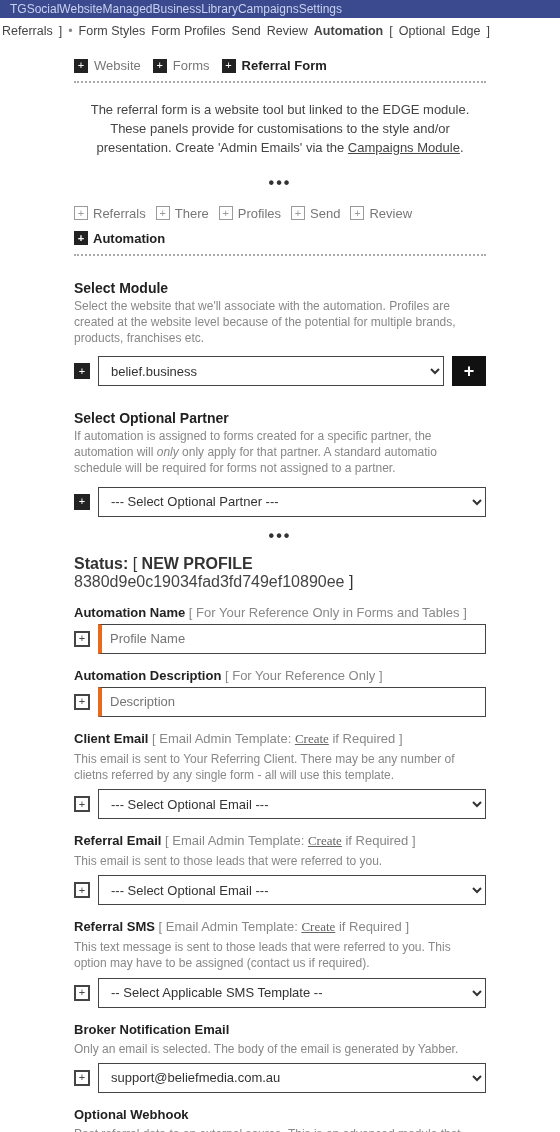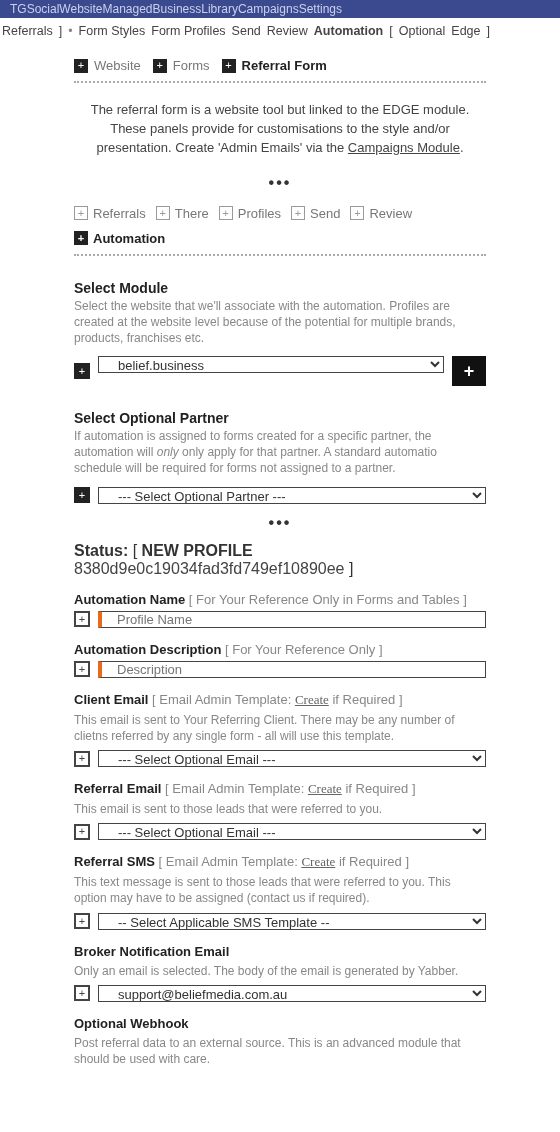--- a/index.html
+++ b/index.html
@@ -75,23 +75,23 @@
   .tabrow .titem { display: flex; align-items: center; gap: 5px; cursor: pointer; }
   .tabrow .titem.active { color: #222; font-weight: 700; }
   .section { margin-top: 24px; }
   .sec-title { font-weight: 700; font-size: 14px; color: #222; margin-bottom: 2px; }
   .sec-help { font-size: 12px; color: #888; line-height: 1.35; margin-bottom: 10px; }
   .sec-help .it { font-style: italic; }
   .field-row { display: flex; align-items: stretch; gap: 8px; }
   .field-row .plus-box.side { align-self: center; flex: 0 0 auto; }
   select.control, input.control {
     flex: 1;
-    height: 17px;
+    height: 30px;
     border: 1px solid #444;
-    padding: 0 15px;
+    padding: 0 8px;
     font-size: 13px;
     background: #fff;
     color: #333;
     font-family: inherit;
   }
   select.control { appearance: auto; }
   input.control.orange { border-left: 4px solid #e86a1a; }
   .add-btn {
     width: 34px; height: 30px;
     background: #111; color: #fff;

